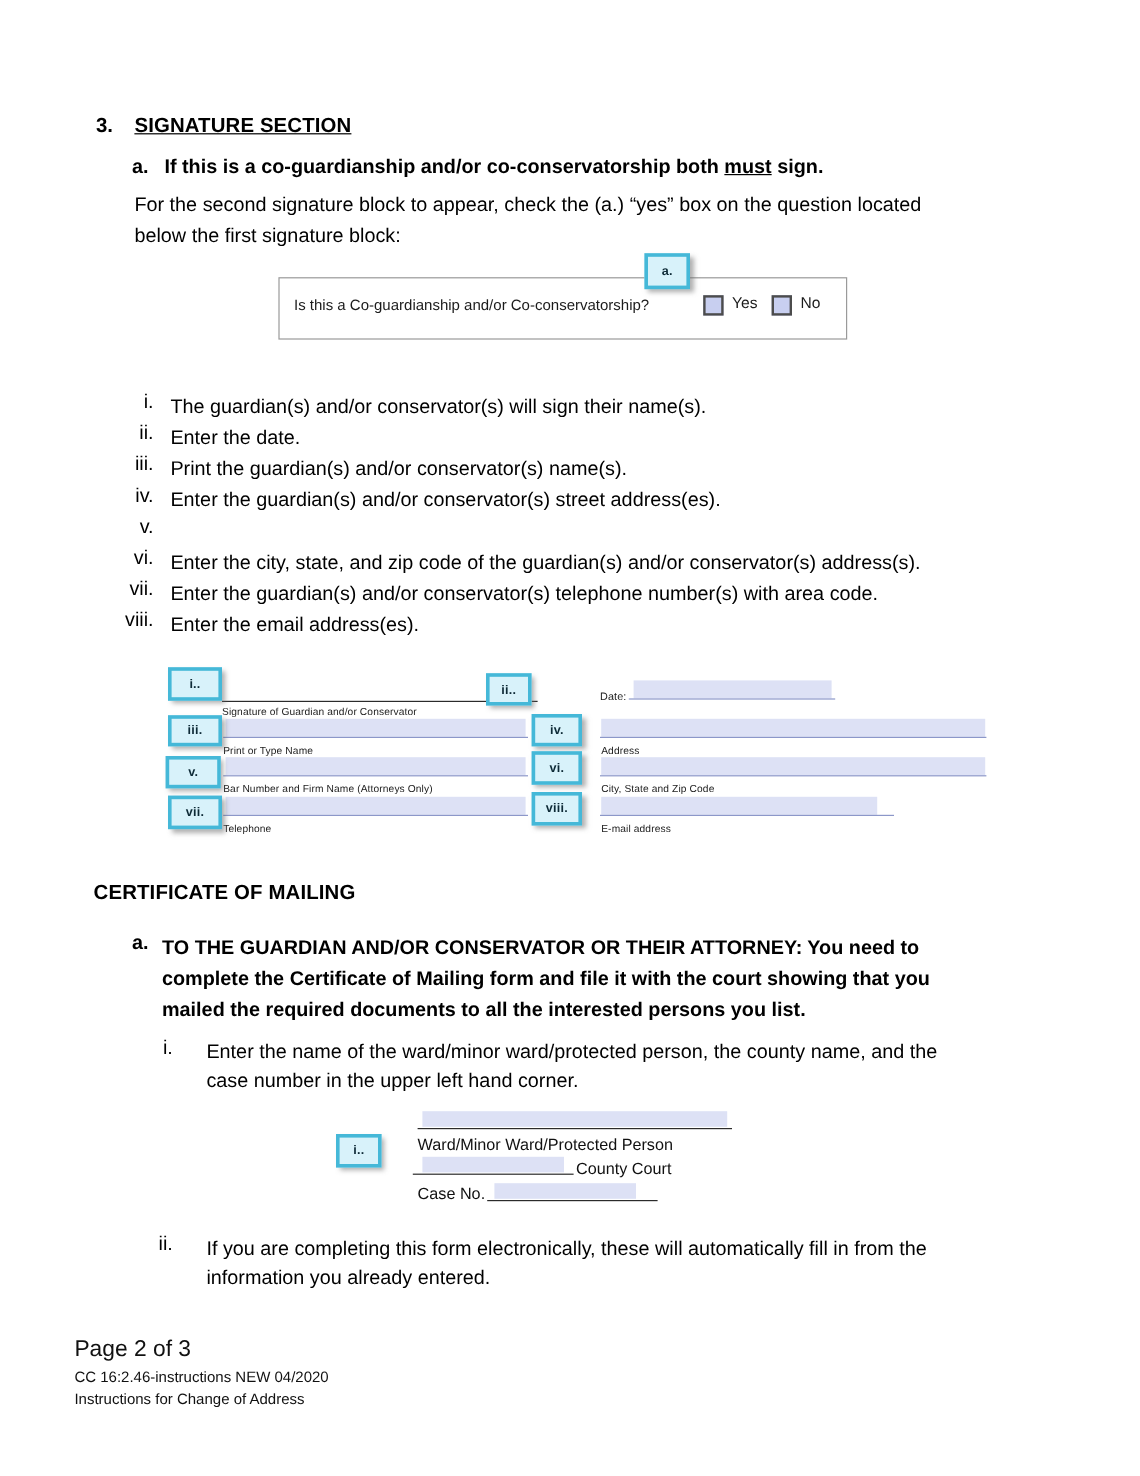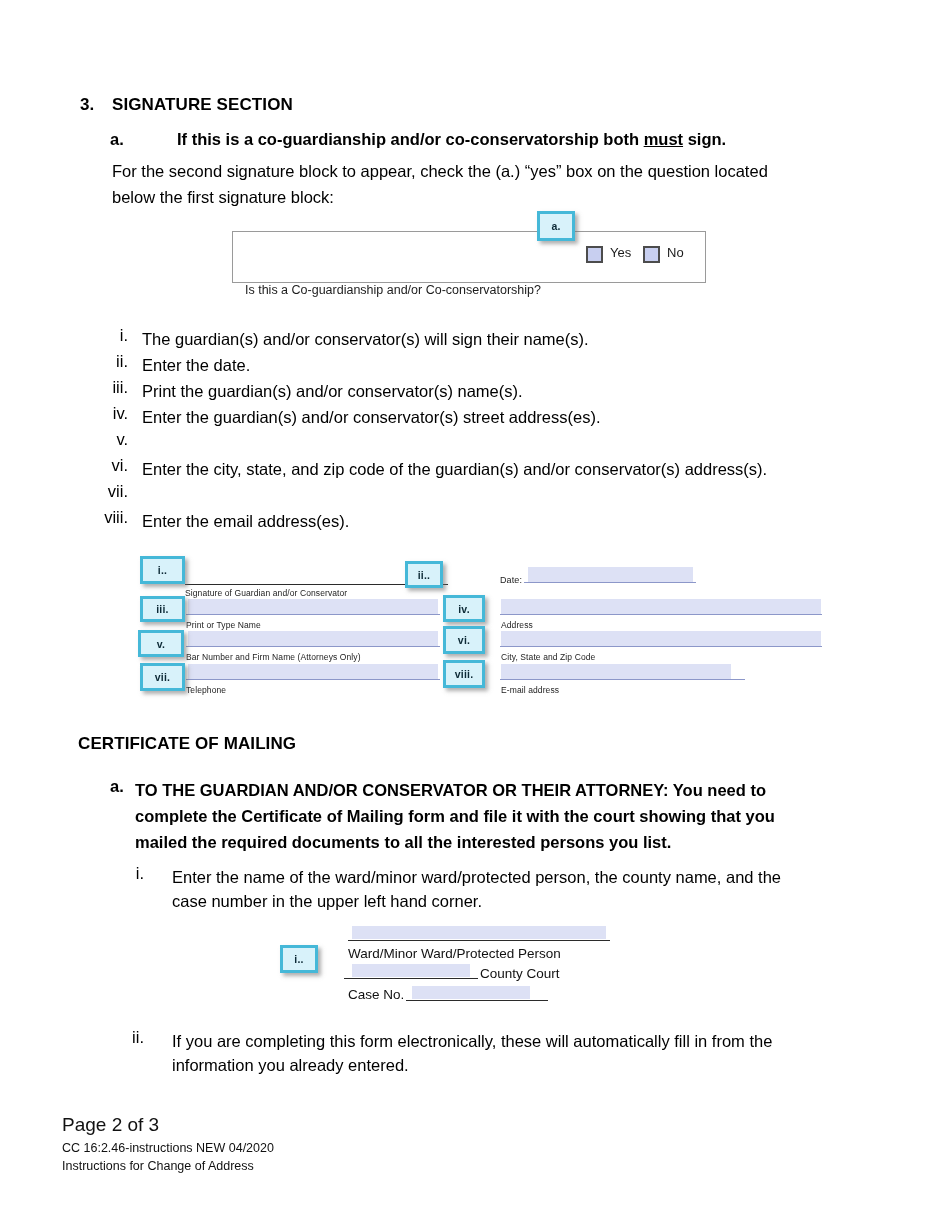--- a/index.html
+++ b/index.html
@@ -85,21 +85,20 @@
     background: #ffffff;
     box-sizing: border-box;
   }
   .qbox-label {
     position: absolute;
     left: 245px;
     top: 247px;
     font-size: 12.5px;
     color: #1b1b1b;
     white-space: nowrap;
-    margin-top: 36px;
   }
   .chk {
     position: absolute;
     width: 17px;
     height: 17px;
     border: 2px solid #4c4c4c;
     background: #c8cff0;
     box-sizing: border-box;
   }
   .chk-label {
@@ -178,24 +177,24 @@
     font-size: 12.5px;
     color: #111;
   }
 </style>
 </head>
 <body>
 
 <div class="page">
 
   <div class="sec-num" style="left:80px; top:95px;">3.</div>
-  <div class="sec-heading" style="left:112px; top:95px;">SIGNATURE SECTION</div>
+  <div class="sec-heading" style="left:112px; top:95px;text-decoration:underline;">SIGNATURE SECTION</div>
 
   <div class="sub-letter" style="left:110px; top:130px;">a.</div>
-  <div class="sub-heading" style="left:137px; top:130px;margin-left:40px;">
+  <div class="sub-heading" style="left:137px; top:130px;">
     <span>If this is a co-guardianship and/or co-conservatorship both </span><span class="u">must</span><span> sign.</span>
   </div>
 
   <div class="body-text" style="left:112px; top:158px;">For the second signature block to appear, check the (a.) “yes” box on the question located</div>
   <div class="body-text" style="left:112px; top:184px;">below the first signature block:</div>
 
   <div class="qbox"></div>
   <div class="qbox-label">Is this a Co-guardianship and/or Co-conservatorship?</div>
   <div class="chk" style="left:586px; top:246px;"></div>
   <div class="chk-label" style="left:610px; top:245px;">Yes</div>
@@ -214,20 +213,21 @@
 
   <div class="roman-marker" style="left:84px; top:404px;">iv.</div>
   <div class="roman-text" style="left:142px; top:404px;">Enter the guardian(s) and/or conservator(s) street address(es).</div>
 
   <div class="roman-marker" style="left:84px; top:430px;">v.</div>
 
   <div class="roman-marker" style="left:84px; top:456px;">vi.</div>
   <div class="roman-text" style="left:142px; top:456px;">Enter the city, state, and zip code of the guardian(s) and/or conservator(s) address(s).</div>
 
   <div class="roman-marker" style="left:84px; top:482px;">vii.</div>
+  <div class="roman-text" style="left:142px; top:482px;">Enter the guardian(s) and/or conservator(s) telephone number(s) with area code.</div>
 
   <div class="roman-marker" style="left:84px; top:508px;">viii.</div>
   <div class="roman-text" style="left:142px; top:508px;">Enter the email address(es).</div>
 
   <div class="fline" style="left:185px; top:584px; width:215px;"></div>
   <div class="fline" style="left:400px; top:584px; width:48px;"></div>
   <div class="flabel" style="left:185px; top:588px;">Signature of Guardian and/or Conservator</div>
 
   <div class="flabel mid" style="left:500px; top:575px;">Date:</div>
   <div class="ffield" style="left:528px; top:567px; width:165px; height:15px;"></div>

